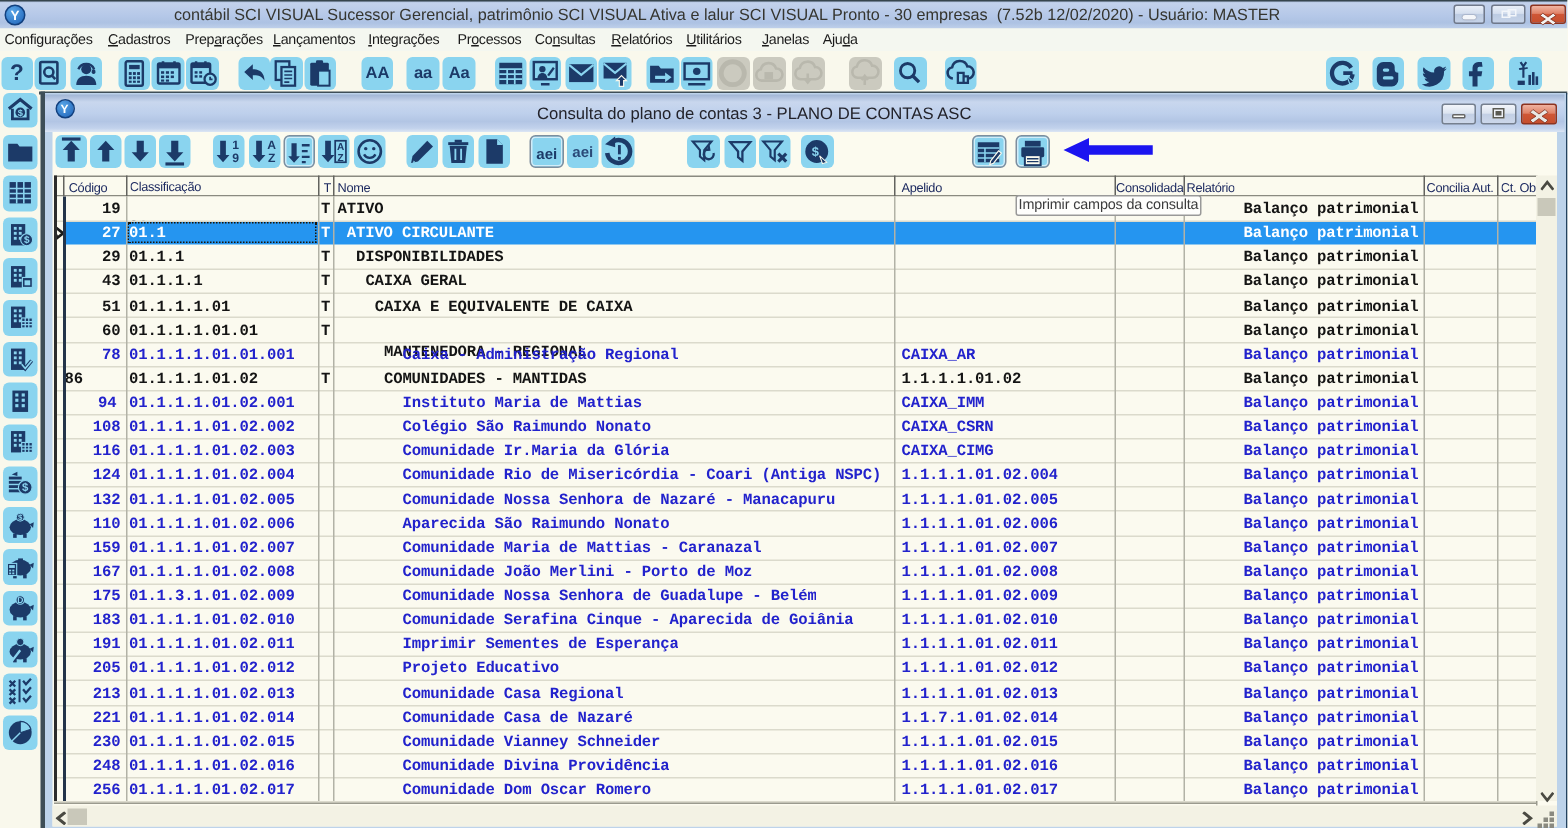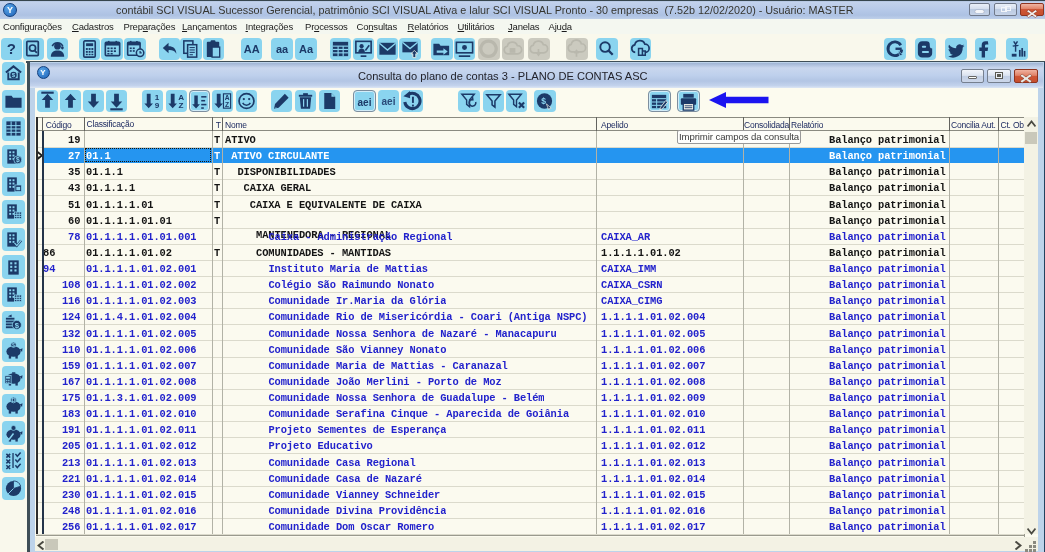--- a/index.html
+++ b/index.html
@@ -687,21 +687,21 @@
 <svg class="ab" style="left:35.8px;top:151.13px" width="7" height="9" viewBox="0 0 7 9">
     <path d="M1 0.5 L6 4.5 L1 8.5" fill="none" stroke="#1a1a1a" stroke-width="1.8"></path>
     <circle cx="1.4" cy="6.2" r="1.2" fill="#1a1a1a"></circle>
   </svg>
 <div class="ab" style="left:84.5px;top:148.13px;width:126px;height:13.73px;border:1.5px dotted #1c1407"></div>
 <div class="cell" style="left:43px;top:148.13px;width:37.3px;color:#fff;text-align:right">27</div>
 <div class="cell" style="left:86px;top:148.13px;color:#fff">01.1</div>
 <div class="cell" style="left:214px;top:148.13px;color:#fff">T</div>
 <div class="cell" style="left:231.2px;top:148.13px;color:#fff">ATIVO CIRCULANTE</div>
 <div class="cell" style="left:829px;top:148.13px;color:#fff">Balanço patrimonial</div>
-<div class="cell" style="left:43px;top:164.26px;width:37.3px;color:#141414;text-align:right">35</div>
+<div class="cell" style="left:43px;top:164.26px;width:37.3px;color:#141414;text-align:right">29</div>
 <div class="cell" style="left:86px;top:164.26px;color:#141414">01.1.1</div>
 <div class="cell" style="left:214px;top:164.26px;color:#141414">T</div>
 <div class="cell" style="left:237.4px;top:164.26px;color:#141414">DISPONIBILIDADES</div>
 <div class="cell" style="left:829px;top:164.26px;color:#141414">Balanço patrimonial</div>
 <div class="ab" style="left:36px;top:179.19px;width:988.3px;height:1px;background:#dbdacc"></div>
 <div class="cell" style="left:43px;top:180.39px;width:37.3px;color:#141414;text-align:right">43</div>
 <div class="cell" style="left:86px;top:180.39px;color:#141414">01.1.1.1</div>
 <div class="cell" style="left:214px;top:180.39px;color:#141414">T</div>
 <div class="cell" style="left:243.6px;top:180.39px;color:#141414">CAIXA GERAL</div>
 <div class="cell" style="left:829px;top:180.39px;color:#141414">Balanço patrimonial</div>
@@ -724,53 +724,53 @@
 <div class="cell" style="left:601px;top:228.78px;color:#2222cc">CAIXA_AR</div>
 <div class="cell" style="left:829px;top:228.78px;color:#2222cc">Balanço patrimonial</div>
 <div class="ab" style="left:36px;top:243.71px;width:988.3px;height:1px;background:#dbdacc"></div>
 <div class="cell" style="left:43px;top:244.91px;width:52px;color:#141414;">86</div>
 <div class="cell" style="left:86px;top:244.91px;color:#141414">01.1.1.1.01.02</div>
 <div class="cell" style="left:214px;top:244.91px;color:#141414">T</div>
 <div class="cell" style="left:256.0px;top:244.91px;color:#141414">COMUNIDADES - MANTIDAS</div>
 <div class="cell" style="left:601px;top:244.91px;color:#141414">1.1.1.1.01.02</div>
 <div class="cell" style="left:829px;top:244.91px;color:#141414">Balanço patrimonial</div>
 <div class="ab" style="left:36px;top:259.84px;width:988.3px;height:1px;background:#dbdacc"></div>
-<div class="cell" style="left:43px;top:261.04px;width:57px;color:#2222cc;text-align:left">94</div>
+<div class="cell" style="left:43px;top:261.04px;width:57px;color:#2222cc;text-align:center">94</div>
 <div class="cell" style="left:86px;top:261.04px;color:#2222cc">01.1.1.1.01.02.001</div>
 <div class="cell" style="left:268.4px;top:261.04px;color:#2222cc">Instituto Maria de Mattias</div>
 <div class="cell" style="left:601px;top:261.04px;color:#2222cc">CAIXA_IMM</div>
 <div class="cell" style="left:829px;top:261.04px;color:#2222cc">Balanço patrimonial</div>
 <div class="ab" style="left:36px;top:275.97px;width:988.3px;height:1px;background:#dbdacc"></div>
 <div class="cell" style="left:43px;top:277.17px;width:37.3px;color:#2222cc;text-align:right">108</div>
 <div class="cell" style="left:86px;top:277.17px;color:#2222cc">01.1.1.1.01.02.002</div>
 <div class="cell" style="left:268.4px;top:277.17px;color:#2222cc">Colégio São Raimundo Nonato</div>
 <div class="cell" style="left:601px;top:277.17px;color:#2222cc">CAIXA_CSRN</div>
 <div class="cell" style="left:829px;top:277.17px;color:#2222cc">Balanço patrimonial</div>
 <div class="ab" style="left:36px;top:292.10px;width:988.3px;height:1px;background:#dbdacc"></div>
 <div class="cell" style="left:43px;top:293.30px;width:37.3px;color:#2222cc;text-align:right">116</div>
 <div class="cell" style="left:86px;top:293.30px;color:#2222cc">01.1.1.1.01.02.003</div>
 <div class="cell" style="left:268.4px;top:293.30px;color:#2222cc">Comunidade Ir.Maria da Glória</div>
 <div class="cell" style="left:601px;top:293.30px;color:#2222cc">CAIXA_CIMG</div>
 <div class="cell" style="left:829px;top:293.30px;color:#2222cc">Balanço patrimonial</div>
 <div class="ab" style="left:36px;top:308.23px;width:988.3px;height:1px;background:#dbdacc"></div>
 <div class="cell" style="left:43px;top:309.43px;width:37.3px;color:#2222cc;text-align:right">124</div>
-<div class="cell" style="left:86px;top:309.43px;color:#2222cc">01.1.4.1.01.02.004</div>
+<div class="cell" style="left:86px;top:309.43px;color:#2222cc">01.1.1.1.01.02.004</div>
 <div class="cell" style="left:268.4px;top:309.43px;color:#2222cc">Comunidade Rio de Misericórdia - Coari (Antiga NSPC)</div>
 <div class="cell" style="left:601px;top:309.43px;color:#2222cc">1.1.1.1.01.02.004</div>
 <div class="cell" style="left:829px;top:309.43px;color:#2222cc">Balanço patrimonial</div>
 <div class="ab" style="left:36px;top:324.36px;width:988.3px;height:1px;background:#dbdacc"></div>
 <div class="cell" style="left:43px;top:325.56px;width:37.3px;color:#2222cc;text-align:right">132</div>
 <div class="cell" style="left:86px;top:325.56px;color:#2222cc">01.1.1.1.01.02.005</div>
 <div class="cell" style="left:268.4px;top:325.56px;color:#2222cc">Comunidade Nossa Senhora de Nazaré - Manacapuru</div>
 <div class="cell" style="left:601px;top:325.56px;color:#2222cc">1.1.1.1.01.02.005</div>
 <div class="cell" style="left:829px;top:325.56px;color:#2222cc">Balanço patrimonial</div>
 <div class="ab" style="left:36px;top:340.49px;width:988.3px;height:1px;background:#dbdacc"></div>
 <div class="cell" style="left:43px;top:341.69px;width:37.3px;color:#2222cc;text-align:right">110</div>
 <div class="cell" style="left:86px;top:341.69px;color:#2222cc">01.1.1.1.01.02.006</div>
-<div class="cell" style="left:268.4px;top:341.69px;color:#2222cc">Comunidade São Vianney Nonato</div>
+<div class="cell" style="left:268.4px;top:341.69px;color:#2222cc">Aparecida São Raimundo Nonato</div>
 <div class="cell" style="left:601px;top:341.69px;color:#2222cc">1.1.1.1.01.02.006</div>
 <div class="cell" style="left:829px;top:341.69px;color:#2222cc">Balanço patrimonial</div>
 <div class="ab" style="left:36px;top:356.62px;width:988.3px;height:1px;background:#dbdacc"></div>
 <div class="cell" style="left:43px;top:357.82px;width:37.3px;color:#2222cc;text-align:right">159</div>
 <div class="cell" style="left:86px;top:357.82px;color:#2222cc">01.1.1.1.01.02.007</div>
 <div class="cell" style="left:268.4px;top:357.82px;color:#2222cc">Comunidade Maria de Mattias - Caranazal</div>
 <div class="cell" style="left:601px;top:357.82px;color:#2222cc">1.1.1.1.01.02.007</div>
 <div class="cell" style="left:829px;top:357.82px;color:#2222cc">Balanço patrimonial</div>
 <div class="ab" style="left:36px;top:372.75px;width:988.3px;height:1px;background:#dbdacc"></div>
 <div class="cell" style="left:43px;top:373.95px;width:37.3px;color:#2222cc;text-align:right">167</div>
@@ -786,40 +786,40 @@
 <div class="cell" style="left:829px;top:390.08px;color:#2222cc">Balanço patrimonial</div>
 <div class="ab" style="left:36px;top:405.01px;width:988.3px;height:1px;background:#dbdacc"></div>
 <div class="cell" style="left:43px;top:406.21px;width:37.3px;color:#2222cc;text-align:right">183</div>
 <div class="cell" style="left:86px;top:406.21px;color:#2222cc">01.1.1.1.01.02.010</div>
 <div class="cell" style="left:268.4px;top:406.21px;color:#2222cc">Comunidade Serafina Cinque - Aparecida de Goiânia</div>
 <div class="cell" style="left:601px;top:406.21px;color:#2222cc">1.1.1.1.01.02.010</div>
 <div class="cell" style="left:829px;top:406.21px;color:#2222cc">Balanço patrimonial</div>
 <div class="ab" style="left:36px;top:421.14px;width:988.3px;height:1px;background:#dbdacc"></div>
 <div class="cell" style="left:43px;top:422.34px;width:37.3px;color:#2222cc;text-align:right">191</div>
 <div class="cell" style="left:86px;top:422.34px;color:#2222cc">01.1.1.1.01.02.011</div>
-<div class="cell" style="left:268.4px;top:422.34px;color:#2222cc">Projeto Sementes de Esperança</div>
+<div class="cell" style="left:268.4px;top:422.34px;color:#2222cc">Imprimir Sementes de Esperança</div>
 <div class="cell" style="left:601px;top:422.34px;color:#2222cc">1.1.1.1.01.02.011</div>
 <div class="cell" style="left:829px;top:422.34px;color:#2222cc">Balanço patrimonial</div>
 <div class="ab" style="left:36px;top:437.27px;width:988.3px;height:1px;background:#dbdacc"></div>
 <div class="cell" style="left:43px;top:438.47px;width:37.3px;color:#2222cc;text-align:right">205</div>
 <div class="cell" style="left:86px;top:438.47px;color:#2222cc">01.1.1.1.01.02.012</div>
 <div class="cell" style="left:268.4px;top:438.47px;color:#2222cc">Projeto Educativo</div>
 <div class="cell" style="left:601px;top:438.47px;color:#2222cc">1.1.1.1.01.02.012</div>
 <div class="cell" style="left:829px;top:438.47px;color:#2222cc">Balanço patrimonial</div>
 <div class="ab" style="left:36px;top:453.40px;width:988.3px;height:1px;background:#dbdacc"></div>
 <div class="cell" style="left:43px;top:454.60px;width:37.3px;color:#2222cc;text-align:right">213</div>
 <div class="cell" style="left:86px;top:454.60px;color:#2222cc">01.1.1.1.01.02.013</div>
 <div class="cell" style="left:268.4px;top:454.60px;color:#2222cc">Comunidade Casa Regional</div>
 <div class="cell" style="left:601px;top:454.60px;color:#2222cc">1.1.1.1.01.02.013</div>
 <div class="cell" style="left:829px;top:454.60px;color:#2222cc">Balanço patrimonial</div>
 <div class="ab" style="left:36px;top:469.53px;width:988.3px;height:1px;background:#dbdacc"></div>
 <div class="cell" style="left:43px;top:470.73px;width:37.3px;color:#2222cc;text-align:right">221</div>
 <div class="cell" style="left:86px;top:470.73px;color:#2222cc">01.1.1.1.01.02.014</div>
 <div class="cell" style="left:268.4px;top:470.73px;color:#2222cc">Comunidade Casa de Nazaré</div>
-<div class="cell" style="left:601px;top:470.73px;color:#2222cc">1.1.1.1.01.02.014</div>
+<div class="cell" style="left:601px;top:470.73px;color:#2222cc">1.1.7.1.01.02.014</div>
 <div class="cell" style="left:829px;top:470.73px;color:#2222cc">Balanço patrimonial</div>
 <div class="ab" style="left:36px;top:485.66px;width:988.3px;height:1px;background:#dbdacc"></div>
 <div class="cell" style="left:43px;top:486.86px;width:37.3px;color:#2222cc;text-align:right">230</div>
 <div class="cell" style="left:86px;top:486.86px;color:#2222cc">01.1.1.1.01.02.015</div>
 <div class="cell" style="left:268.4px;top:486.86px;color:#2222cc">Comunidade Vianney Schneider</div>
 <div class="cell" style="left:601px;top:486.86px;color:#2222cc">1.1.1.1.01.02.015</div>
 <div class="cell" style="left:829px;top:486.86px;color:#2222cc">Balanço patrimonial</div>
 <div class="ab" style="left:36px;top:501.79px;width:988.3px;height:1px;background:#dbdacc"></div>
 <div class="cell" style="left:43px;top:502.99px;width:37.3px;color:#2222cc;text-align:right">248</div>
 <div class="cell" style="left:86px;top:502.99px;color:#2222cc">01.1.1.1.01.02.016</div>

